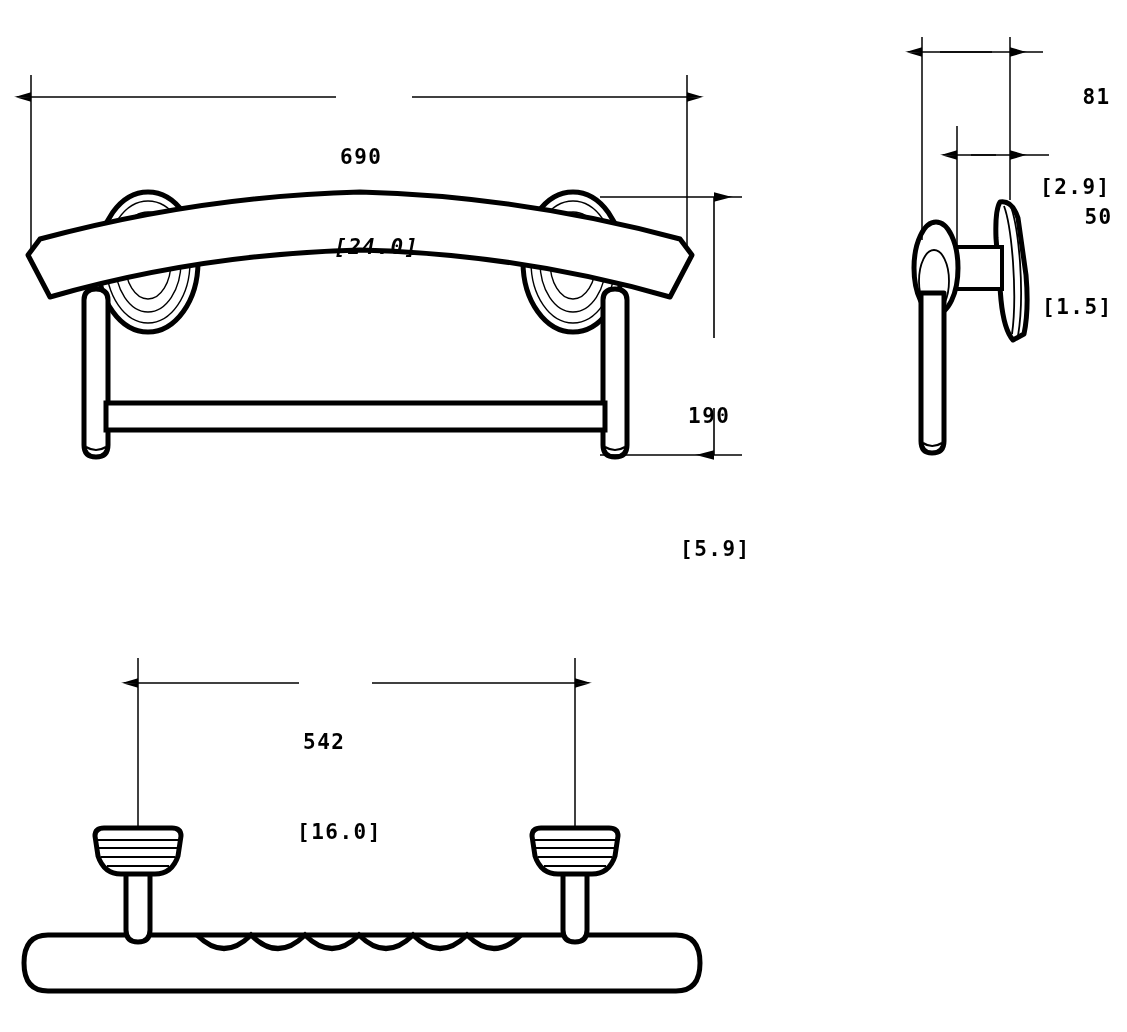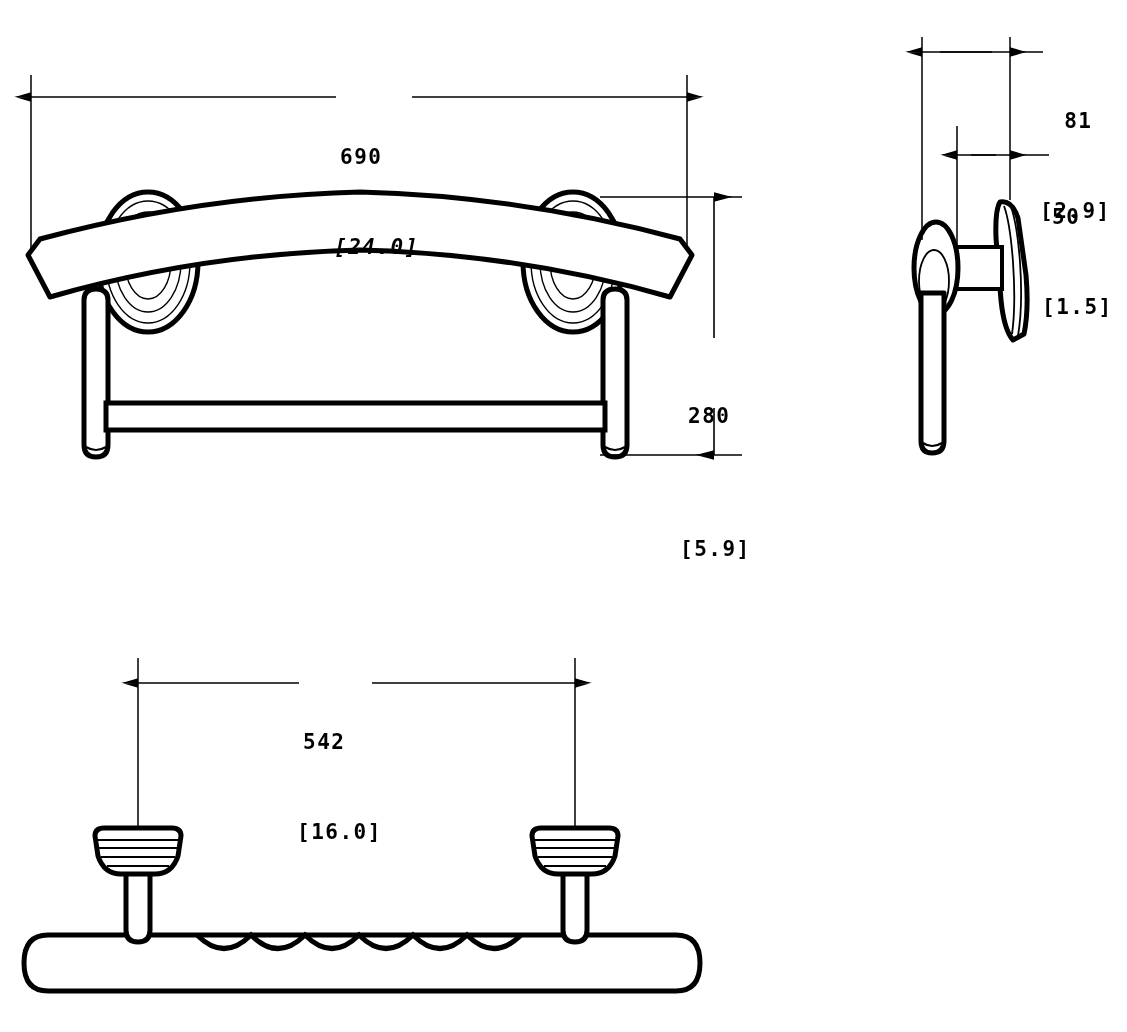--- a/index.html
+++ b/index.html
@@ -15,23 +15,23 @@
     color:#000;
     white-space:pre;
     line-height:30px;
   }
   .dimtext .nom{display:block;}
   .dimtext .brk{display:block;}
   .dim-610{left:340px;top:82px;text-align:left;}
   .dim-610 .brk{margin-left:-6px;font-style:italic;}
   .dim-150{left:688px;top:341px;text-align:left;}
   .dim-150 .brk{margin-left:-8px;margin-top:43px;}
-  .dim-81{left:1046px;top:46px;text-align:center;}
+  .dim-81{left:1046px;top:22px;text-align:right;}
   .dim-81 .brk{margin-left:-6px;}
-  .dim-50{left:1052px;top:142px;text-align:left;}
+  .dim-50{left:1052px;top:142px;text-align:right;}
   .dim-50 .brk{margin-left:-10px;}
   .dim-406{left:303px;top:667px;text-align:left;}
   .dim-406 .brk{margin-left:-6px;}
 </style>
 </head>
 <body>
 
 <div id="sheet">
 
   <svg width="1127" height="1032" viewBox="0 0 1127 1032" shape-rendering="geometricPrecision">
@@ -190,21 +190,21 @@
       </g>
     </g>
   </svg>
 
   <div class="dimtext dim-610">
     <span class="nom">690</span>
     <span class="brk">[24.0]</span>
   </div>
 
   <div class="dimtext dim-150">
-    <span class="nom">280</span>
+    <span class="nom">190</span>
     <span class="brk">[5.9]</span>
   </div>
 
   <div class="dimtext dim-81">
     <span class="nom">81</span>
     <span class="brk">[2.9]</span>
   </div>
 
   <div class="dimtext dim-50">
     <span class="nom">50</span>

